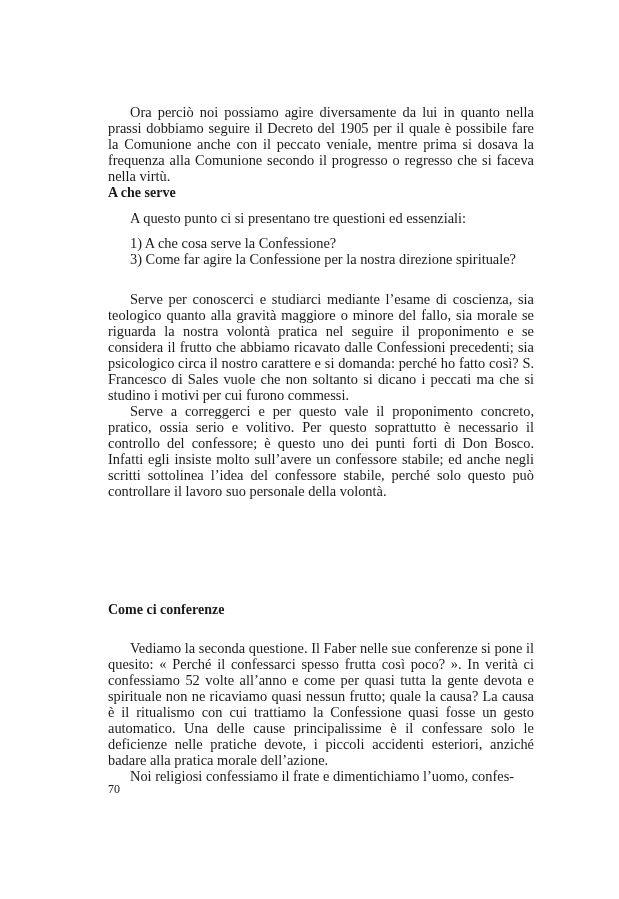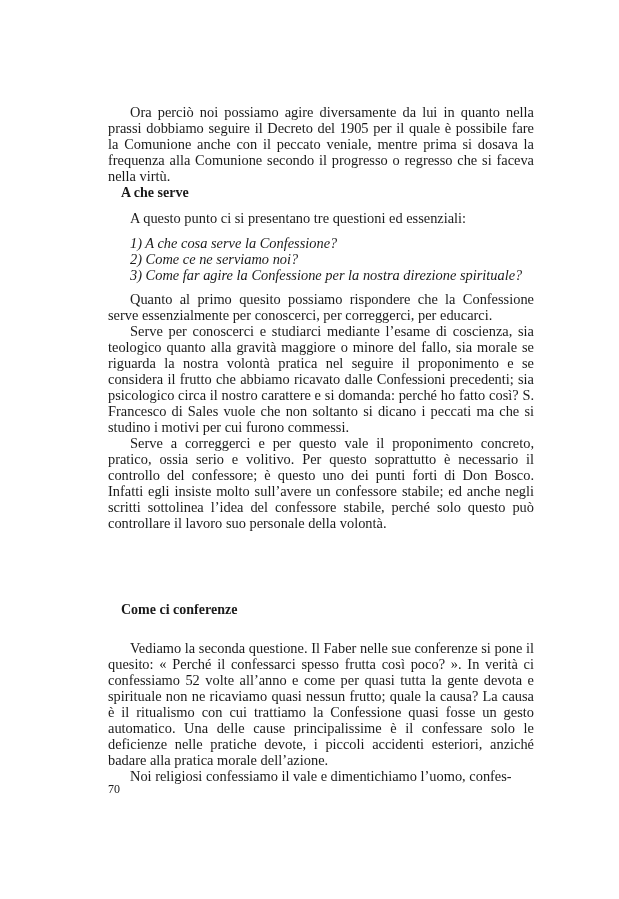--- a/index.html
+++ b/index.html
@@ -5,56 +5,54 @@
   html, body { margin: 0; padding: 0; background: #ffffff; }
   body { width: 619px; height: 899px; position: relative; overflow: hidden; }
   .page {
     position: absolute; left: 108px; top: 0; width: 426px;
     font-family: "Liberation Serif", "DejaVu Serif", serif;
     font-size: 14.4px; line-height: 16px; color: #1a1a1a;
   }
   .block { position: absolute; left: 0; width: 426px; }
   p { margin: 0; text-align: justify; text-align-last: left; }
   p.indent { text-indent: 22px; }
-  .heading { font-weight: bold; font-size: 14px; position: absolute; left: 13px; }
+  .heading { font-weight: bold; font-size: 14px; position: absolute; left: 0; }
   .list { margin: 0; padding: 0; list-style: none; }
-  .list li { padding-left: 22px; line-height: 16px; font-style: italic; }
+  .list li { padding-left: 22px; line-height: 16px; }
   .pagenum { position: absolute; left: 0; font-size: 12px; }
 </style>
 </head>
 <body>
 
 <div class="page">
 
   <div class="block" style="top:84px;margin-top:20px;">
     <p class="indent">Ora perciò noi possiamo agire diversamente da lui in quanto nella prassi dobbiamo seguire il Decreto del 1905 per il quale è possibile fare la Comunione anche con il peccato veniale, mentre prima si dosava la frequenza alla Comunione secondo il progresso o regresso che si faceva nella virtù.</p>
   </div>
 
   <div class="heading" style="top:185px;">A che serve</div>
 
   <div class="block" style="top:210px;">
     <p class="indent">A questo punto ci si presentano tre questioni ed essenziali:</p>
   </div>
 
   <div class="block" style="top:235px;">
     <ul class="list">
       <li>1) A che cosa serve la Confessione?</li>
-      <li>2) Come ce ne serviamo noi?</li>
       <li>3) Come far agire la Confessione per la nostra direzione spirituale?</li>
     </ul>
   </div>
 
   <div class="block" style="top:291px;">
-    <p class="indent">Quanto al primo quesito possiamo rispondere che la Confessione serve essenzialmente per conoscerci, per correggerci, per educarci.</p>
     <p class="indent">Serve per conoscerci e studiarci mediante l’esame di coscienza, sia teologico quanto alla gravità maggiore o minore del fallo, sia morale se riguarda la nostra volontà pratica nel seguire il proponimento e se considera il frutto che abbiamo ricavato dalle Confessioni precedenti; sia psicologico circa il nostro carattere e si domanda: perché ho fatto così? S. Francesco di Sales vuole che non soltanto si dicano i peccati ma che si studino i motivi per cui furono commessi.</p>
     <p class="indent">Serve a correggerci e per questo vale il proponimento concreto, pratico, ossia serio e volitivo. Per questo soprattutto è necessario il controllo del confessore; è questo uno dei punti forti di Don Bosco. Infatti egli insiste molto sull’avere un confessore stabile; ed anche negli scritti sottolinea l’idea del confessore stabile, perché solo questo può controllare il lavoro suo personale della volontà.</p>
   </div>
 
   <div class="heading" style="top:602px;">Come ci conferenze</div>
 
   <div class="block" style="top:628px;margin-top:12px;">
     <p class="indent">Vediamo la seconda questione. Il Faber nelle sue conferenze si pone il quesito: « Perché il confessarci spesso frutta così poco? ». In verità ci confessiamo 52 volte all’anno e come per quasi tutta la gente devota e spirituale non ne ricaviamo quasi nessun frutto; quale la causa? La causa è il ritualismo con cui trattiamo la Confessione quasi fosse un gesto automatico. Una delle cause principalissime è il confessare solo le deficienze nelle pratiche devote, i piccoli accidenti esteriori, anziché badare alla pratica morale dell’azione.</p>
-    <p class="indent">Noi religiosi confessiamo il vale e dimentichiamo l’uomo, confes-</p>
+    <p class="indent">Noi religiosi confessiamo il frate e dimentichiamo l’uomo, confes-</p>
   </div>
 
   <div class="pagenum" style="top:781px;">70</div>
 
 </div>
 
 </body></html>

